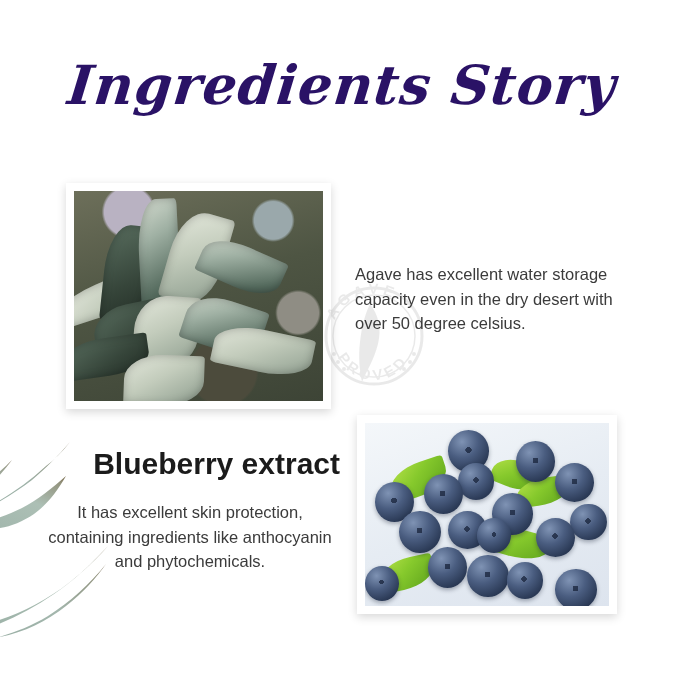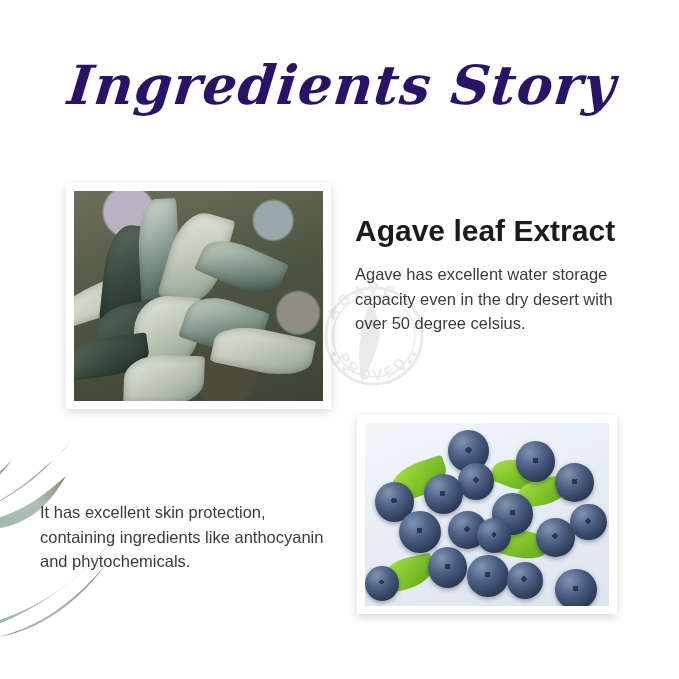--- a/index.html
+++ b/index.html
@@ -113,21 +113,21 @@
     position: absolute;
     color: #3b3b3b;
     font-size: 16.5px;
     line-height: 24.5px;
   }
 
   #agave-heading { left: 355px; top: 214px; }
   #agave-body    { left: 355px; top: 262px; width: 280px; text-align: left; }
 
   #blueberry-heading { left: 40px; top: 447px; width: 300px; text-align: right; }
-  #blueberry-body    { left: 40px; top: 500px; width: 300px; text-align: left; }
+  #blueberry-body    { left: 40px; top: 500px; width: 300px; text-align: center; }
 
   #footnote {
     position: absolute;
     left: 357px;
     top: 629px;
     width: 260px;
     text-align: center;
     color: #4a4a4a;
     font-size: 11.5px;
     line-height: 15px;
@@ -176,21 +176,20 @@
         <circle cx="96" cy="92" r="2"></circle>
           <circle cx="92" cy="100" r="2"></circle>
           <circle cx="86" cy="107" r="2"></circle>
         <circle cx="16" cy="92" r="2"></circle>
           <circle cx="20" cy="100" r="2"></circle>
           <circle cx="26" cy="107" r="2"></circle>
       </g>
     </svg>
   </div>
 
-  <div class="heading" id="agave-heading">Agave leaf Extract</div>
   <div class="body-text" id="agave-body">Agave has excellent water storage capacity even in the dry desert with over 50 degree celsius.</div>
 
   <div id="deco-leaves">
     <svg viewBox="0 0 190 240" width="190" height="240" aria-hidden="true">
       <defs>
         <linearGradient id="lg1" x1="0" y1="1" x2="1" y2="0">
           <stop offset="0%" stop-color="#8fa79c"></stop>
           <stop offset="55%" stop-color="#9fb3a9"></stop>
           <stop offset="88%" stop-color="#8a8d78"></stop>
           <stop offset="100%" stop-color="#6b5a3f"></stop>
@@ -210,20 +209,21 @@
 
       <path d="M-26 70 C -12 58 6 44 20 30 C 8 46 -6 60 -22 74 Z" fill="url(#lg1)" opacity="0.9"></path>
 
       <path d="M-34 200 C -4 196 40 182 78 152 C 92 141 104 129 116 116
                C 100 134 82 150 62 164 C 30 186 -4 200 -34 208 Z" fill="url(#lg2)"></path>
       <path d="M-34 208 C 4 214 44 200 74 176 C 92 162 104 148 114 134
                C 98 154 78 172 56 186 C 26 204 -6 212 -34 214 Z" fill="url(#lg1)" opacity="0.95"></path>
     </svg>
   </div>
 
+  <div class="heading" id="blueberry-heading">Blueberry extract</div>
   <div class="body-text" id="blueberry-body">It has excellent skin protection, containing ingredients like anthocyanin and phytochemicals.</div>
 
   <div class="photo-frame" id="blueberry-frame">
     <div class="photo">
       <div class="bb-bg"></div>
       <span class="mint" style="left:10%; top:22%; width:24%; height:18%; transform:rotate(-18deg);"></span>
       <span class="mint" style="left:52%; top:20%; width:20%; height:16%; transform:rotate(22deg);"></span>
       <span class="mint" style="left:62%; top:30%; width:22%; height:15%; transform:rotate(-8deg);"></span>
       <span class="mint" style="left:50%; top:58%; width:26%; height:16%; transform:rotate(16deg);"></span>
       <span class="mint" style="left:6%;  top:74%; width:22%; height:17%; transform:rotate(-12deg);"></span>

